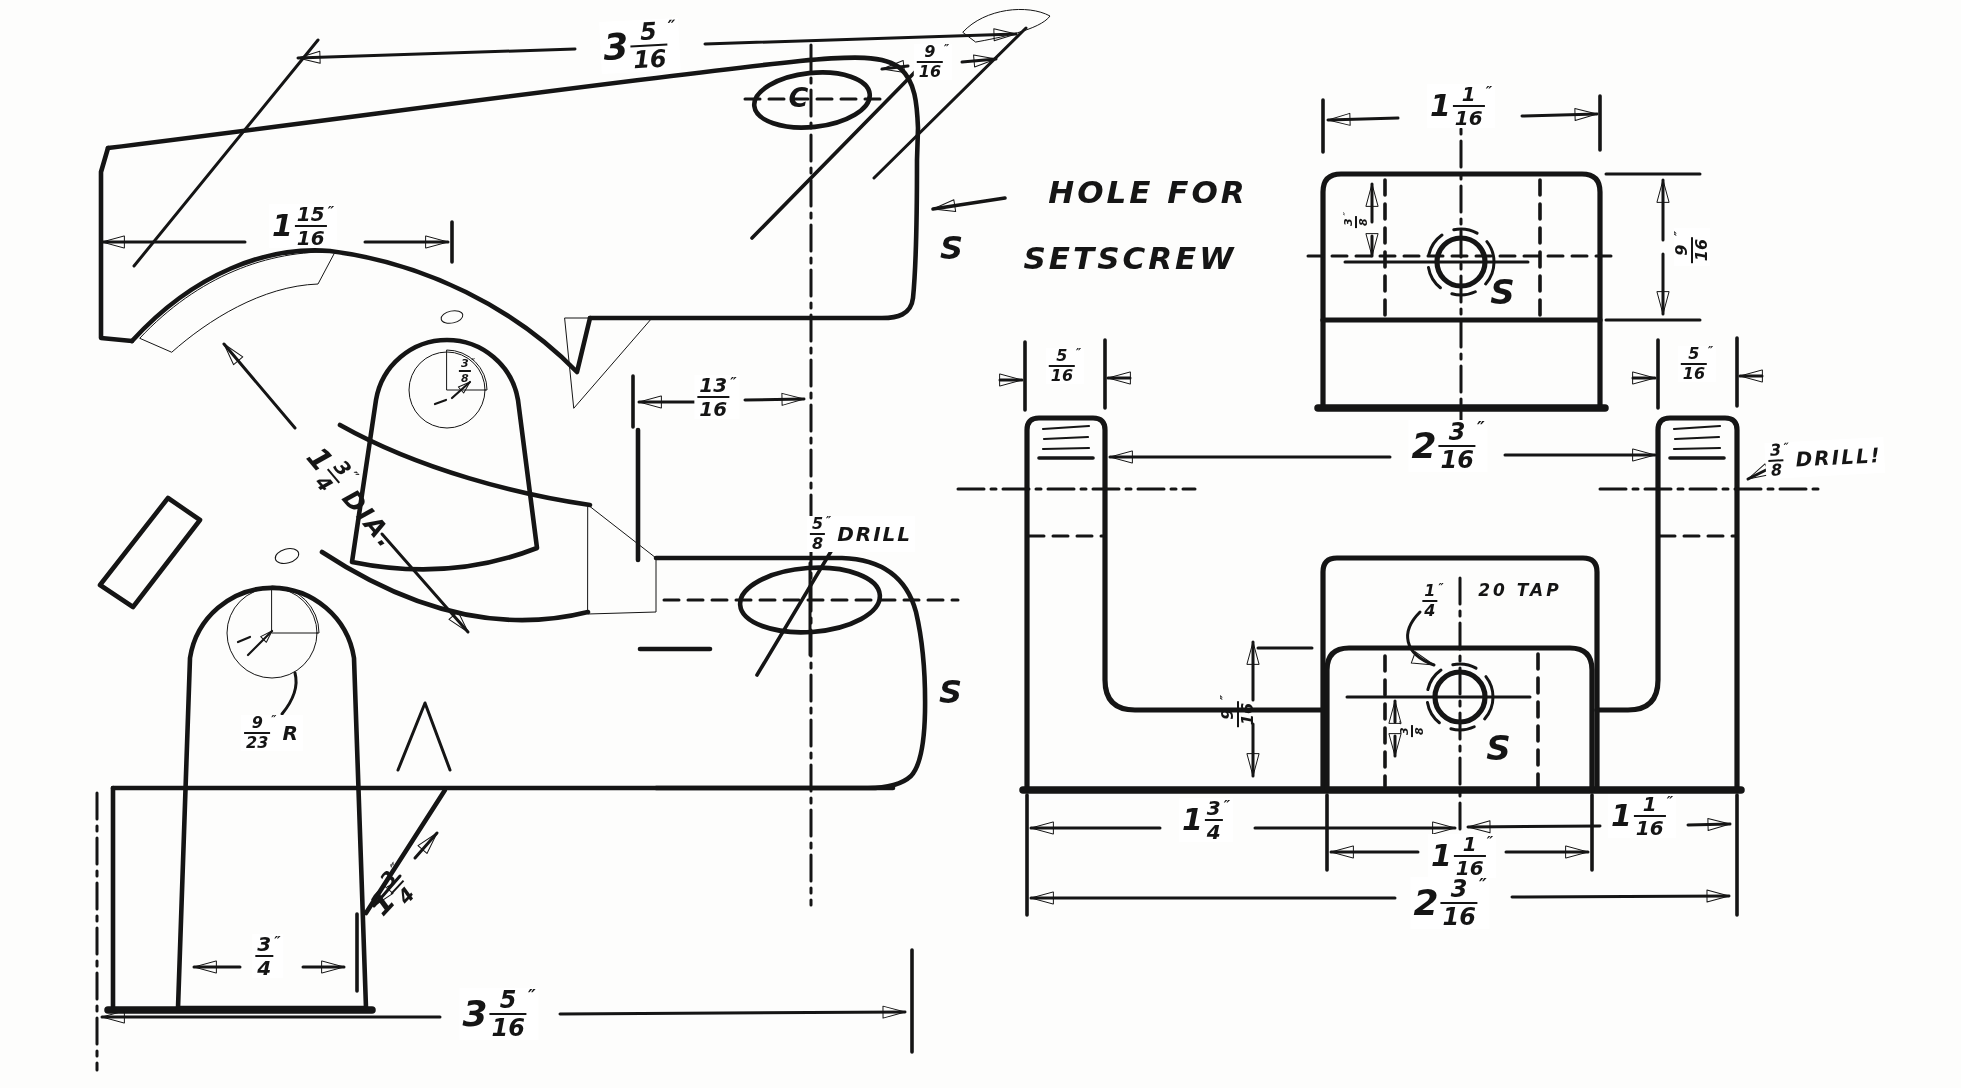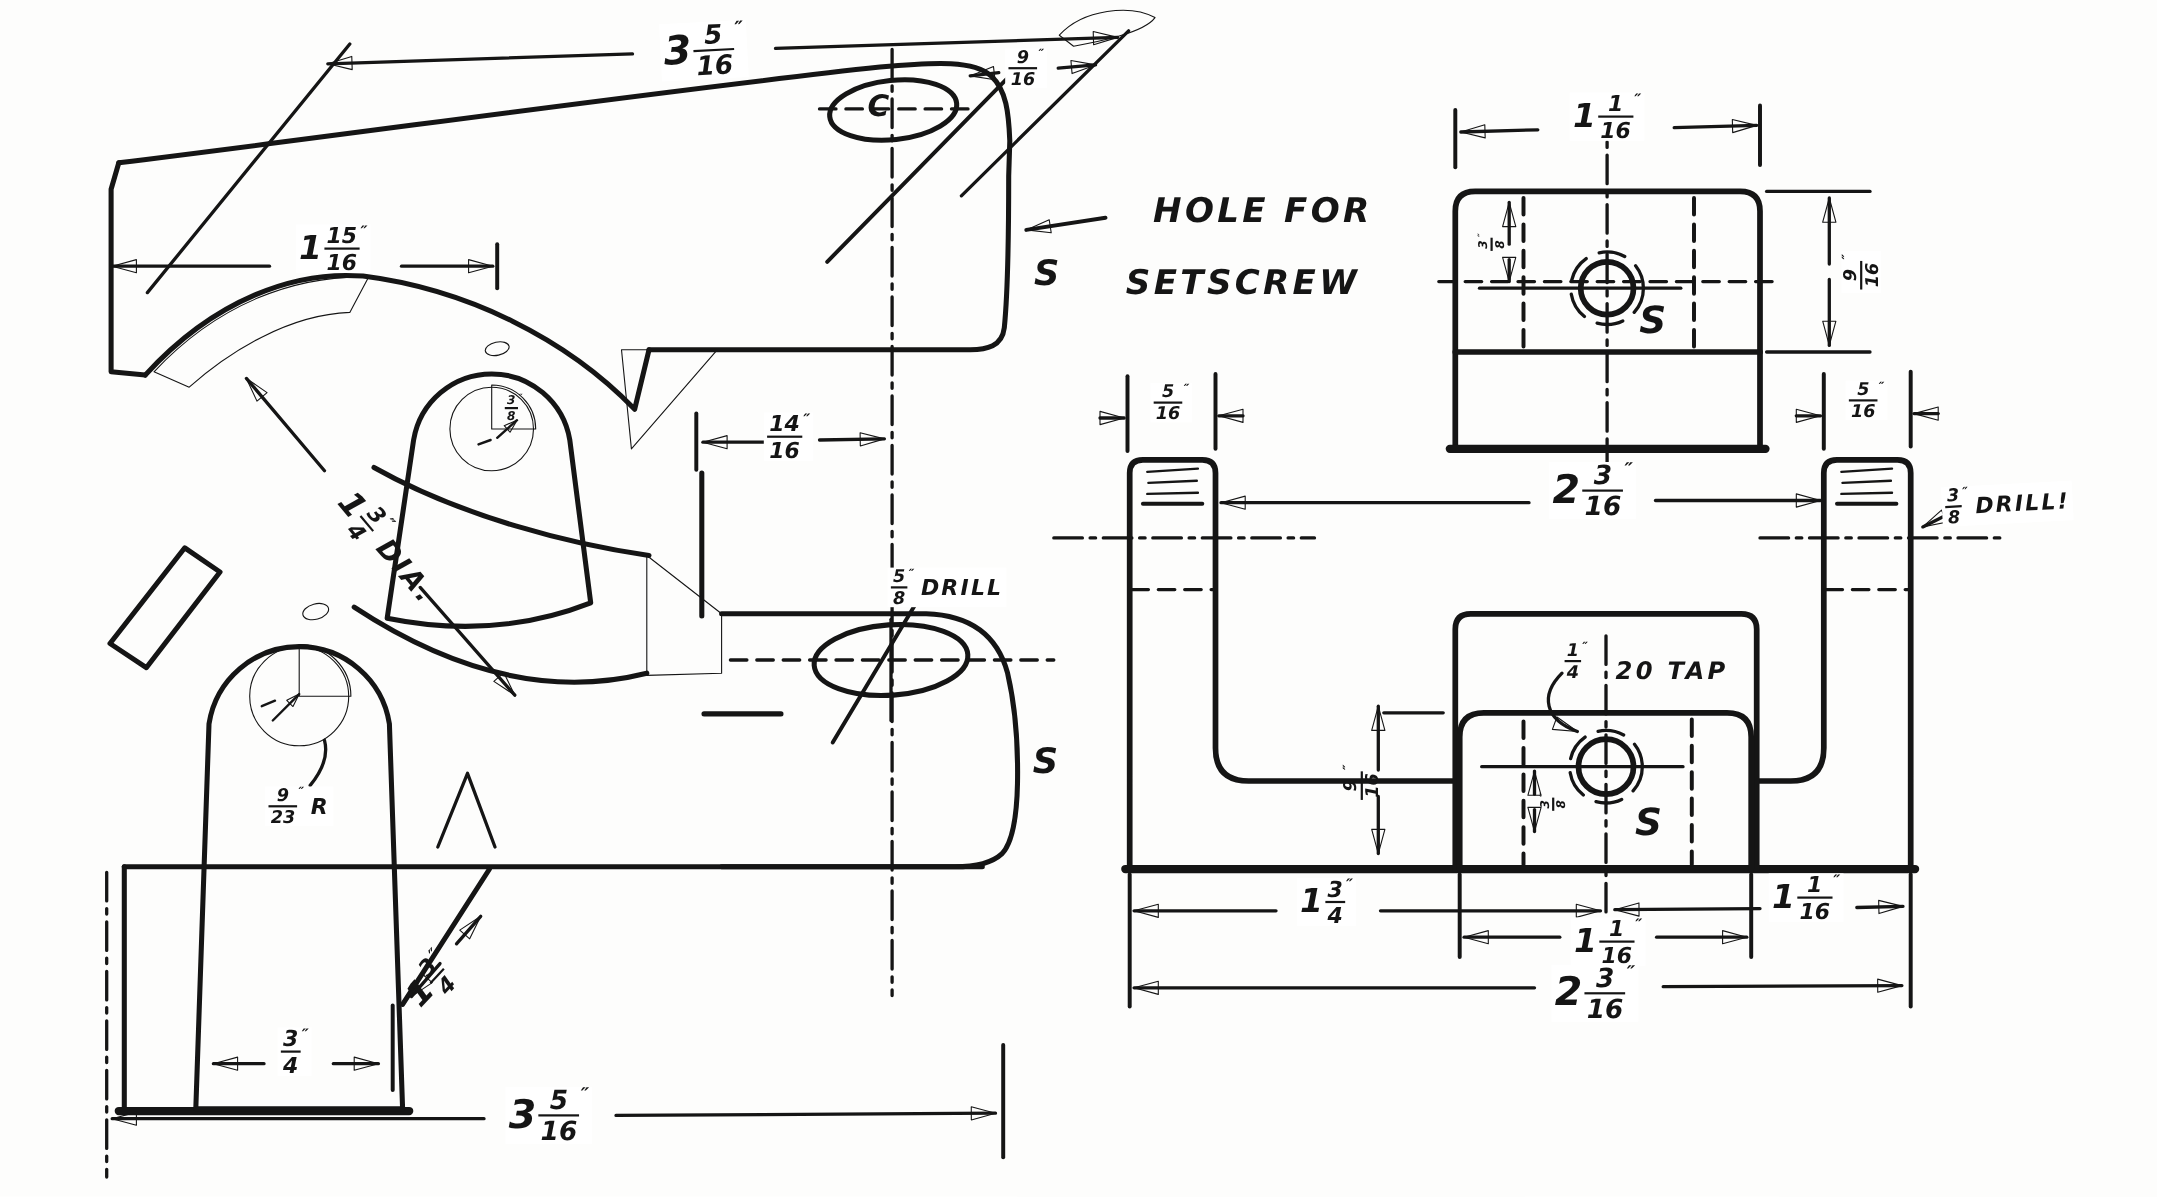--- a/index.html
+++ b/index.html
@@ -238,21 +238,21 @@
         <span class="num">15</span>
         <span class="den">16</span>
       </span>
       <span class="unit">″</span>
     </span>
 <div class="lbl" style="left:1103px;top:192px;font-size:31px;margin-left:45px;">HOLE FOR</div>
 <div class="lbl" style="left:1130px;top:238px;font-size:31px;margin-top:20px;">SETSCREW</div>
 <div class="lbl" style="left:953px;top:248px;font-size:32px;">S</div>
 <span class="dim sz-m" style="left:717px;top:397px;">
       <span class="frac">
-        <span class="num">14</span>
+        <span class="num">13</span>
         <span class="den">16</span>
       </span>
       <span class="unit">″</span>
     </span>
 <span class="dim sz-s" style="left:861px;top:534px;">
       <span class="frac">
         <span class="num">5</span>
         <span class="den">8</span>
       </span>
       <span class="unit">″</span>
@@ -362,21 +362,21 @@
       <span class="unit">″</span>
       <span class="suffix">DRILL!</span>
     </span>
 <span class="dim sz-s" style="left:1433px;top:601px;background:none;">
       <span class="frac">
         <span class="num">1</span>
         <span class="den">4</span>
       </span>
       <span class="unit">″</span>
     </span>
-<div class="lbl" style="left:1520px;top:611px;font-size:22px;">20 TAP</div>
+<div class="lbl" style="left:1520px;top:590px;font-size:17px;">20 TAP</div>
 <span class="dim sz-xs rot-90" style="left:1412px;top:729px;background:none;">
       <span class="frac">
         <span class="num">3</span>
         <span class="den">8</span>
       </span>
       <span class="unit">″</span>
     </span>
 <span class="dim sz-s rot-90" style="left:1238px;top:711px;background:none;">
       <span class="frac">
         <span class="num">9</span>

